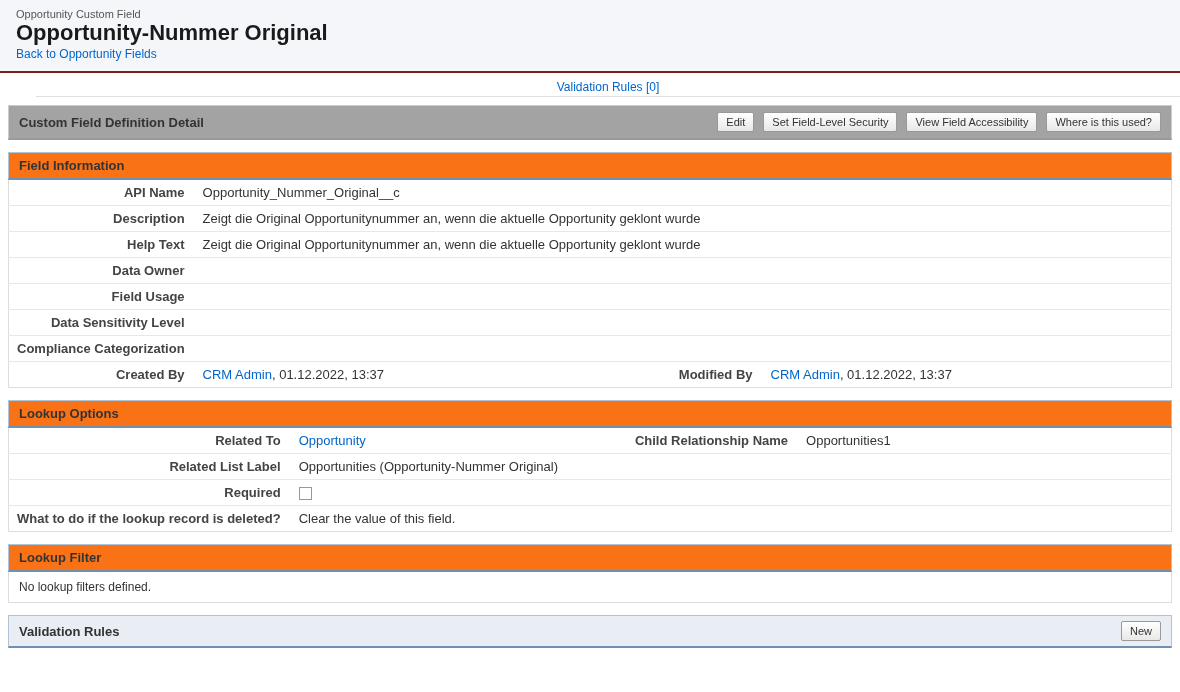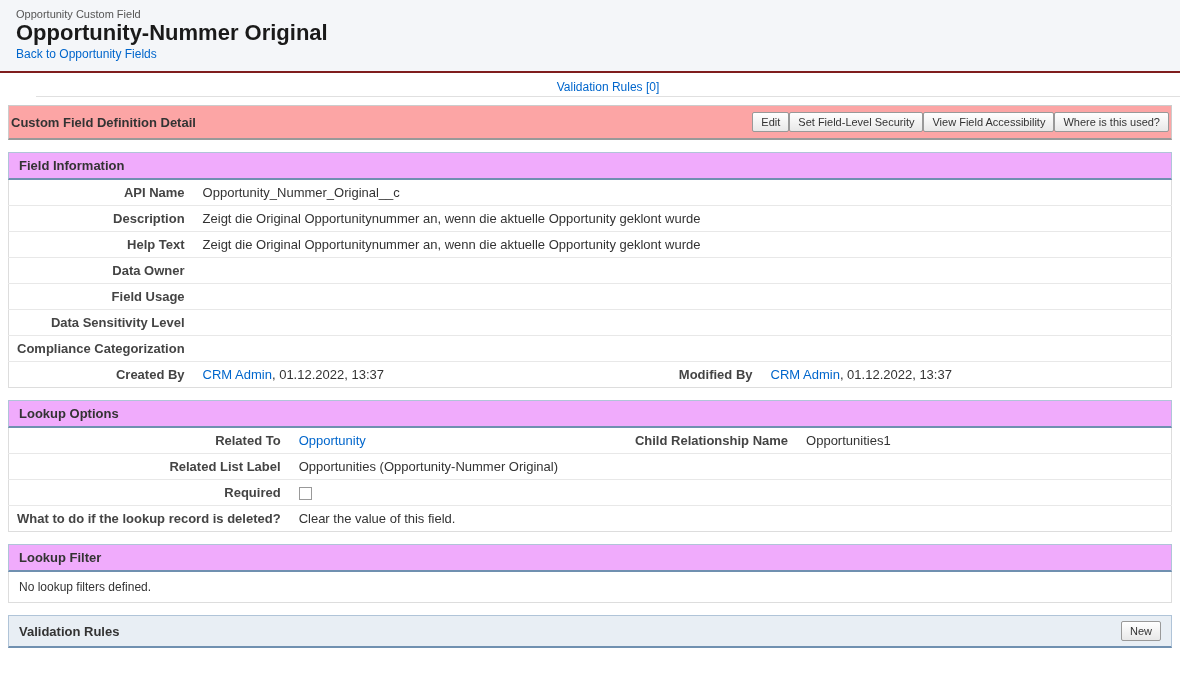--- a/index.html
+++ b/index.html
@@ -43,33 +43,33 @@
     }
 
     .main-section {
       padding: 0 8px;
     }
 
     .section-header {
       display: flex;
       align-items: center;
       justify-content: space-between;
-      background: #fca5a5;
+      background: #a3a3a3;
       border: 1px solid #ccc;
       border-bottom: 2px solid #999;
-      padding: 6px 2px;
+      padding: 6px 10px;
       margin-top: 8px;
     }
     .section-header .section-title {
       font-weight: bold;
       font-size: 13px;
     }
     .section-header .button-group {
       display: flex;
-      gap: 0;
+      gap: 9px;
     }
     .btn {
       font-size: 11px;
       padding: 3px 8px;
       border: 1px solid #999;
       background: linear-gradient(to bottom, #fff, #e8e8e8);
       color: #333;
       cursor: pointer;
       border-radius: 2px;
     }
@@ -114,21 +114,21 @@
     }
     .detail-table a {
       color: #0066cc;
       text-decoration: none;
     }
 
     .sub-section {
       margin-top: 12px;
     }
     .sub-section-header {
-      background: #f0abfc;
+      background: #f97316;
       border: 1px solid #b0c4d8;
       border-bottom: 2px solid #7090b0;
       padding: 5px 10px;
       font-weight: bold;
       font-size: 13px;
     }
     .sub-section-body {
       border: 1px solid #ddd;
       border-top: none;
       padding: 8px 10px;

